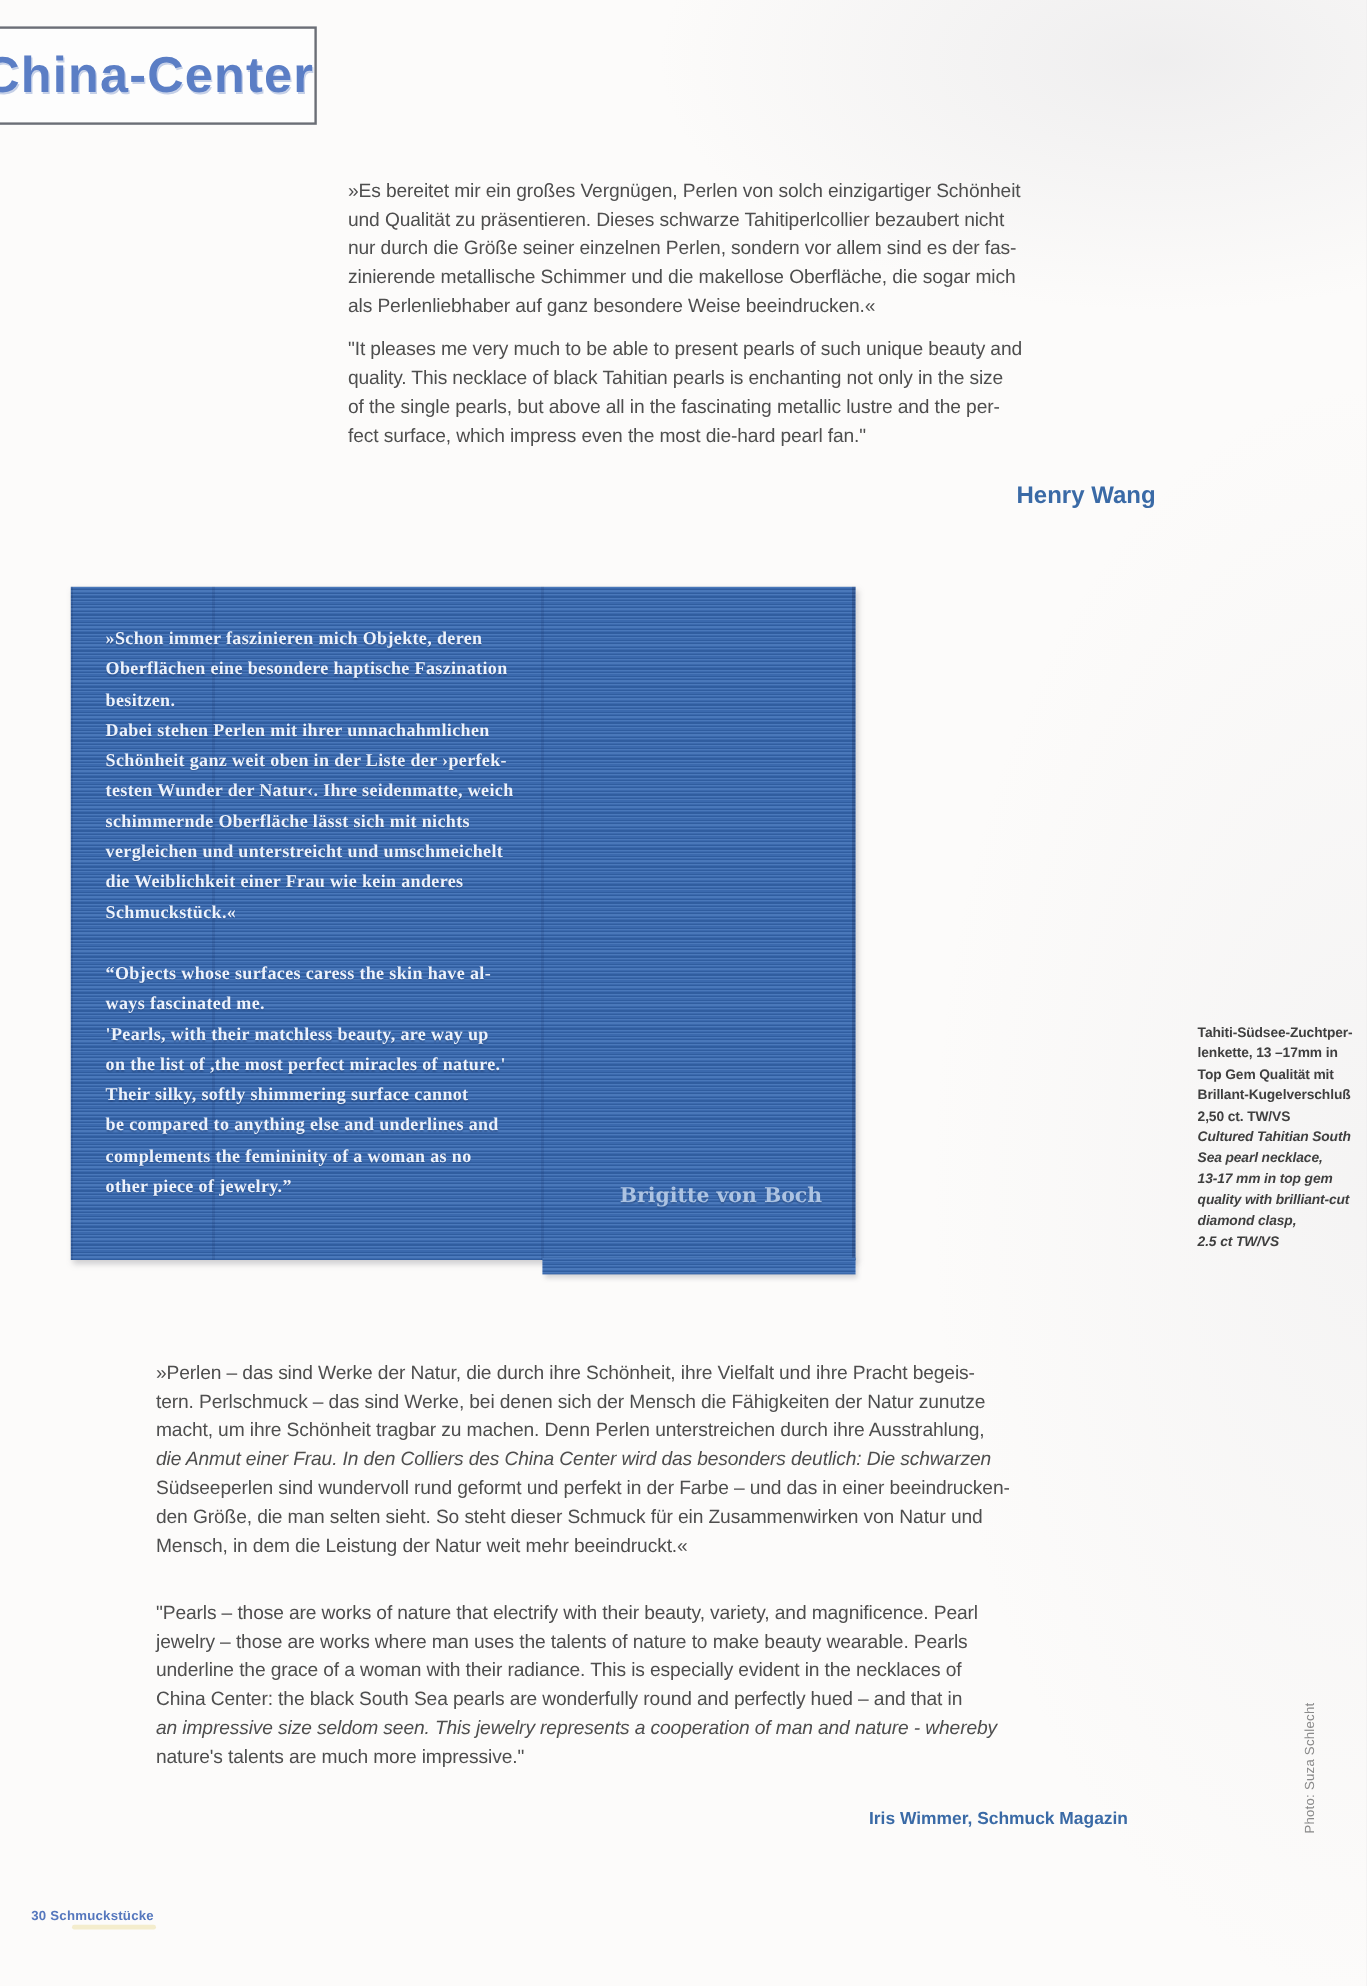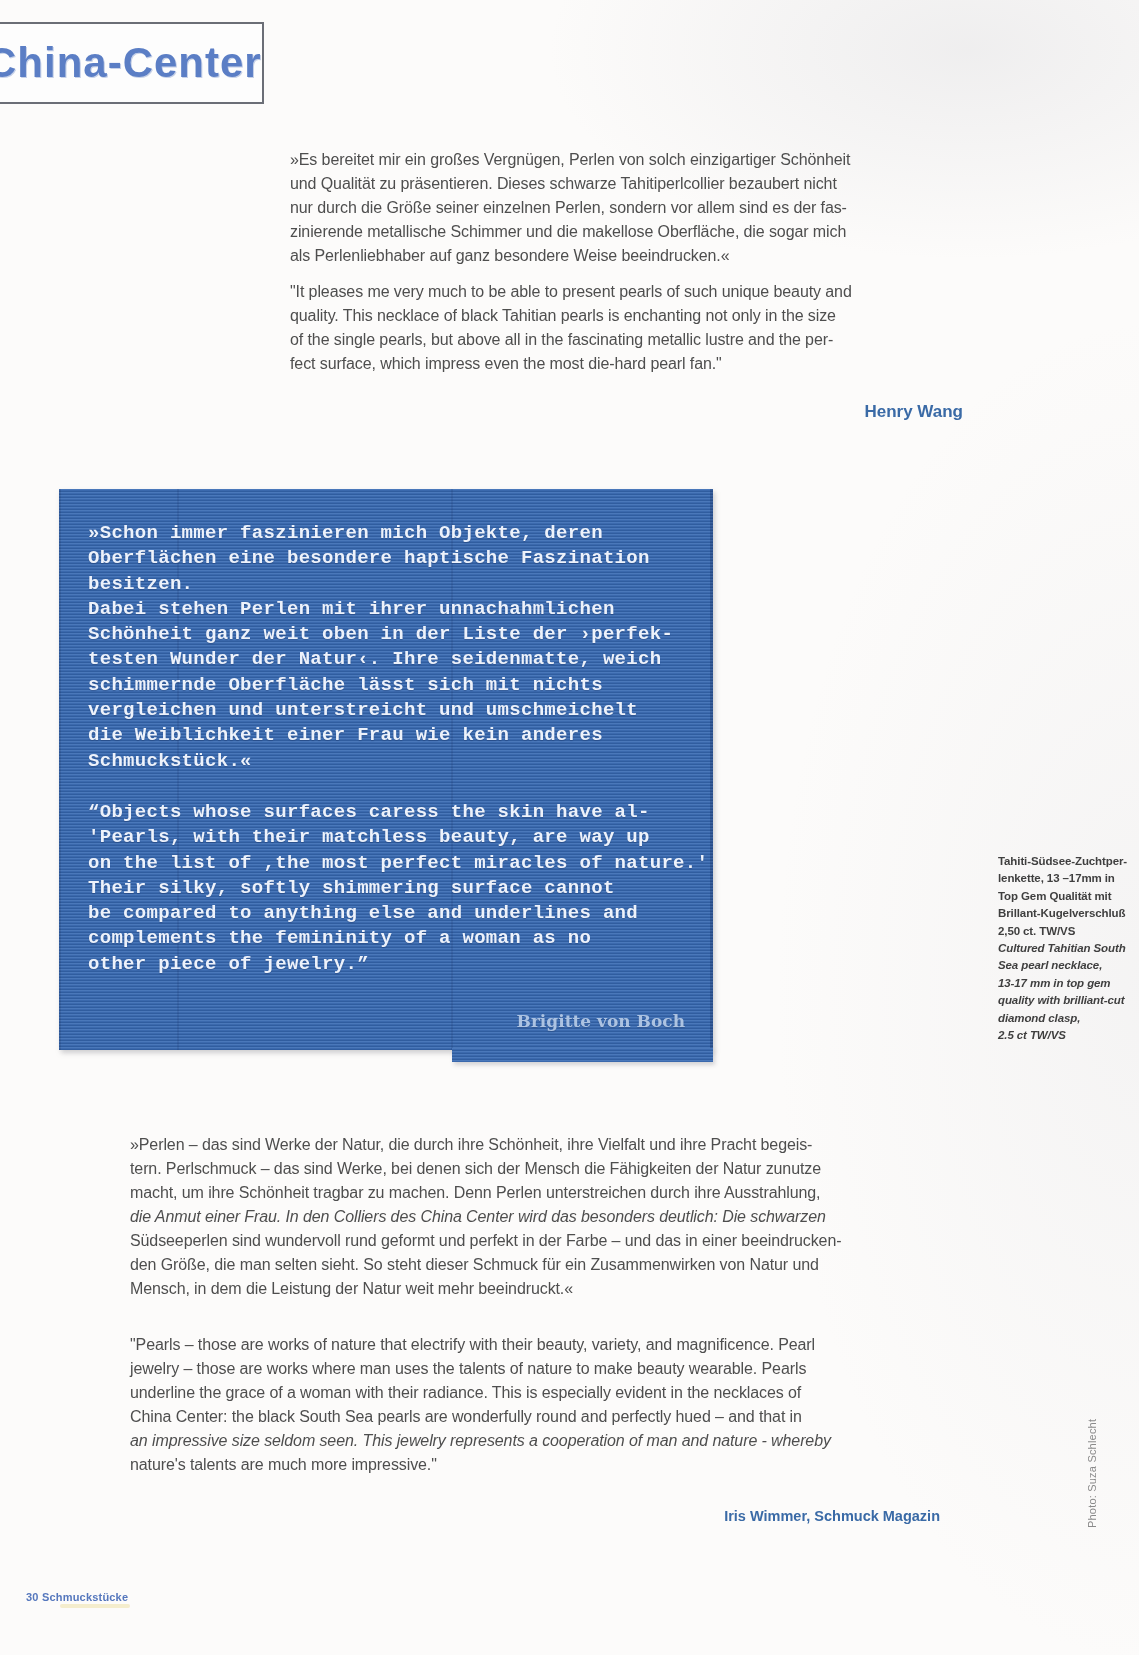--- a/index.html
+++ b/index.html
@@ -31,46 +31,46 @@
   .bodycopy .line{
     font-size:16px;line-height:24px;letter-spacing:-0.1px;
     color:#4e4e4e;white-space:nowrap;
   }
   .bodycopy .line.it{font-style:italic;}
   .p-quote-de{position:absolute;left:290px;top:133px;margin-top:15px;}
   .p-quote-en{position:absolute;left:290px;top:280px;}
   .attrib{
     position:absolute;font-weight:bold;color:#3a6aa6;white-space:nowrap;
   }
-  .attrib-henry{right:176px;top:402px;font-size:17px;}
+  .attrib-henry{right:176px;top:402px;font-size:20px;}
   .attrib-iris{right:199px;top:1508px;font-size:14.5px;}
   
   .blue-box{
     position:absolute;left:59px;top:489px;width:654px;height:561px;
     background:
       linear-gradient(90deg, rgba(0,0,25,.10) 0 2px, transparent 2px calc(100% - 3px), rgba(0,0,30,.18) calc(100% - 3px)),
       linear-gradient(90deg, transparent 0 118px, rgba(20,40,90,.14) 118px 120px, transparent 120px 392px, rgba(20,40,90,.14) 392px 394px, transparent 394px),
       repeating-linear-gradient(180deg, #4a78ba 0px, #4a78ba 1px, #3b69ad 1px, #3b69ad 2px, #305d9f 2px, #305d9f 3px);
     box-shadow:2px 3px 5px rgba(120,120,130,.35);
   }
   .blue-box-ext{
     position:absolute;left:452px;top:1048px;width:261px;height:14px;
     background:repeating-linear-gradient(180deg, #4a78ba 0px, #4a78ba 1px, #3b69ad 1px, #3b69ad 2px, #305d9f 2px, #305d9f 3px);
     box-shadow:2px 3px 4px rgba(120,120,130,.3);
   }
   .boxcopy .line{
-    font-family:Liberation Mono, monospace;
-    font-weight:bold;font-size:19px;line-height:25.3px;letter-spacing:.3px;
+    font-family:Liberation Serif, serif;
+    font-weight:bold;font-size:15px;line-height:25.3px;letter-spacing:.3px;
     color:#edf2fb;white-space:nowrap;
     text-shadow:0 1px 1px rgba(30,60,110,.45);
   }
   .box-de{position:absolute;left:29px;top:32px;}
   .box-en{position:absolute;left:29px;top:311px;}
   .attrib-brigitte{
-    position:absolute;right:28px;top:522px;
+    position:absolute;right:28px;top:498px;
     font-family:"DejaVu Serif", serif;font-weight:bold;font-size:17px;
     color:#b9cde8;opacity:.9;white-space:nowrap;
     text-shadow:0 1px 1px rgba(40,70,120,.5);
   }
   
   .caption{position:absolute;left:998px;top:853px;width:170px;}
   .caption .line{
     font-size:11.5px;line-height:17.4px;font-weight:bold;
     color:#3f3f3f;letter-spacing:-0.1px;white-space:nowrap;
   }
@@ -126,20 +126,21 @@
         <div class="line">Dabei stehen Perlen mit ihrer unnachahmlichen</div>
         <div class="line">Schönheit ganz weit oben in der Liste der ›perfek-</div>
         <div class="line">testen Wunder der Natur‹. Ihre seidenmatte, weich</div>
         <div class="line">schimmernde Oberfläche lässt sich mit nichts</div>
         <div class="line">vergleichen und unterstreicht und umschmeichelt</div>
         <div class="line">die Weiblichkeit einer Frau wie kein anderes</div>
         <div class="line">Schmuckstück.«</div>
       </div>
     <div class="boxcopy box-en">
         <div class="line">“Objects whose surfaces caress the skin have al-</div>
+        <div class="line">ways fascinated me.</div>
         <div class="line">'Pearls, with their matchless beauty, are way up</div>
         <div class="line">on the list of ,the most perfect miracles of nature.'</div>
         <div class="line">Their silky, softly shimmering surface cannot</div>
         <div class="line">be compared to anything else and underlines and</div>
         <div class="line">complements the femininity of a woman as no</div>
         <div class="line">other piece of jewelry.”</div>
       </div>
     <div class="attrib-brigitte">Brigitte von Boch</div>
   </div>
   <div class="blue-box-ext"></div>

